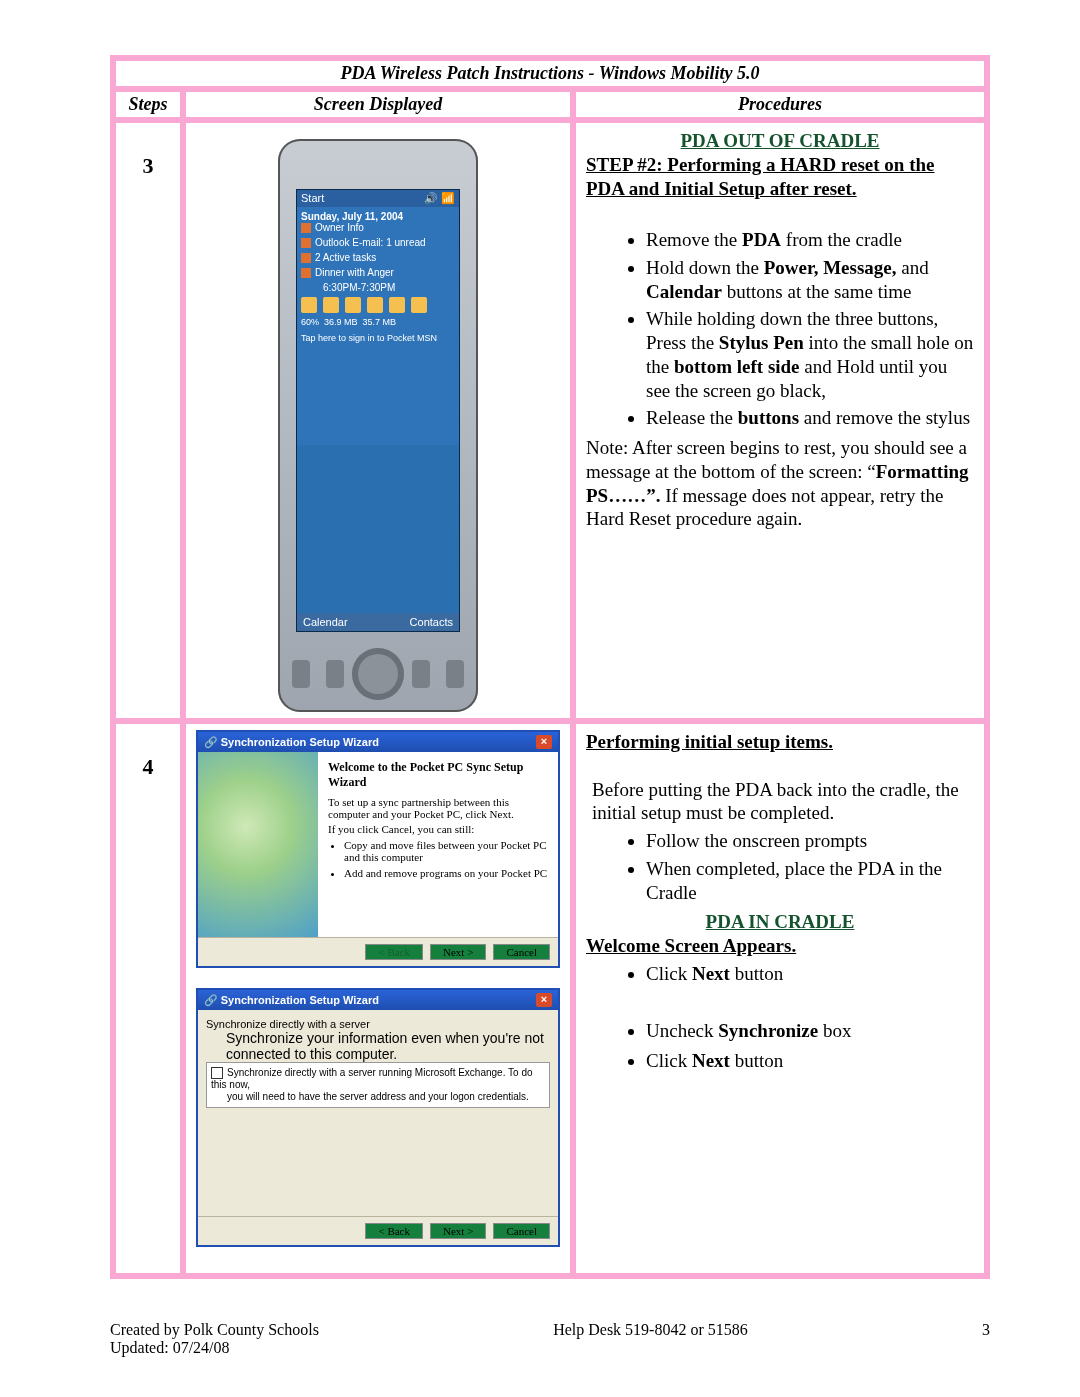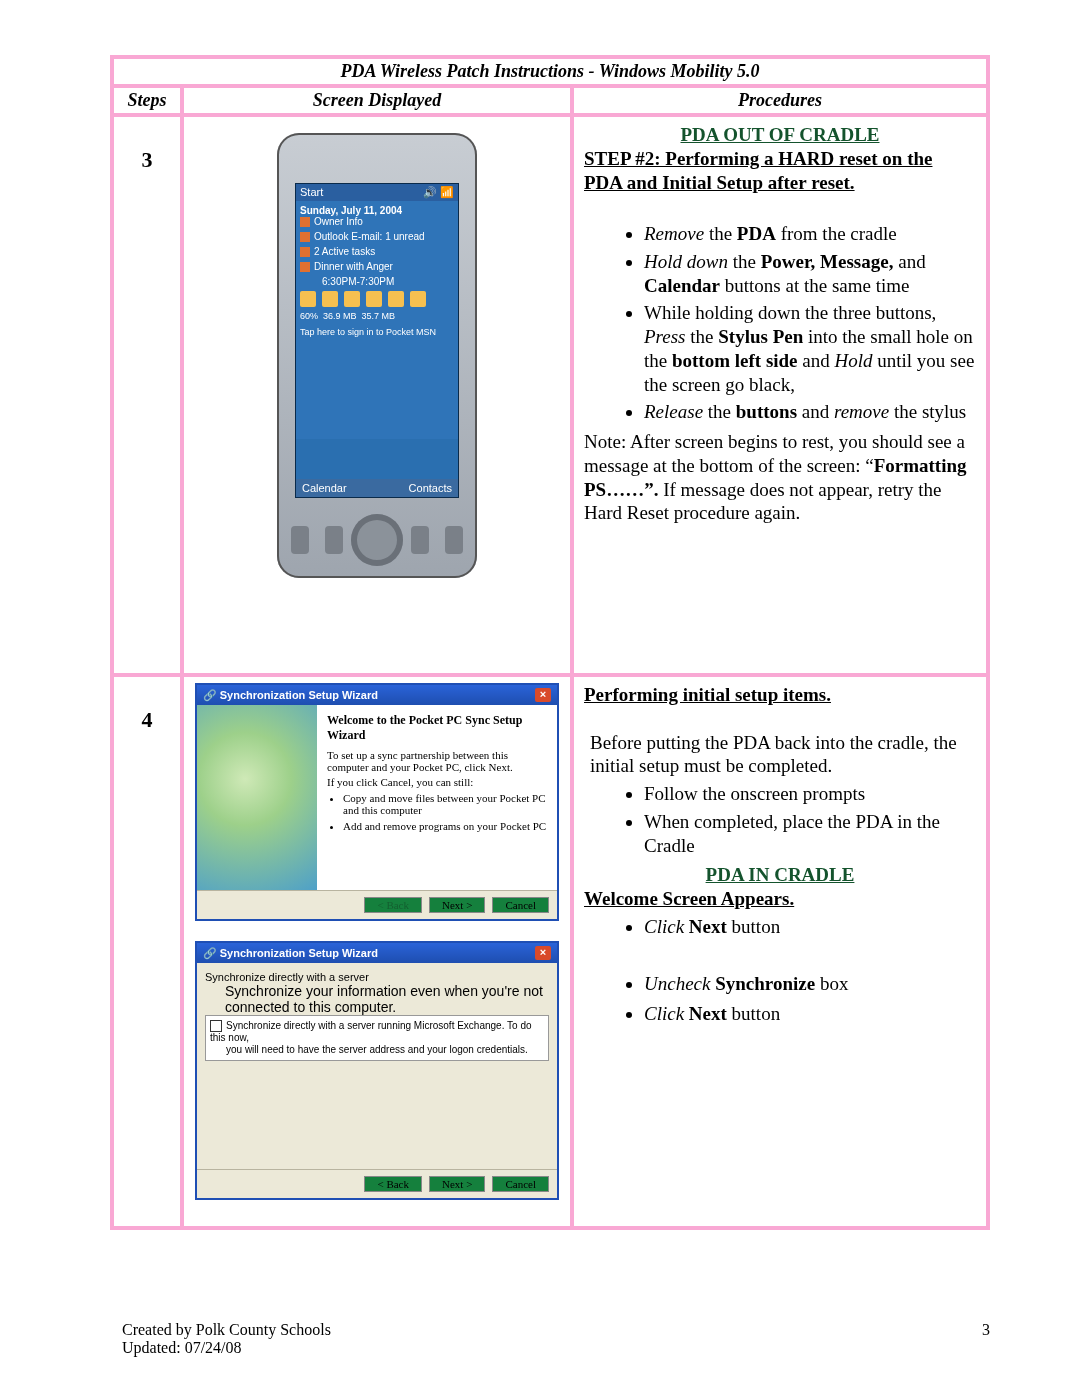--- a/index.html
+++ b/index.html
@@ -14,21 +14,21 @@
     position: relative;
     box-sizing: border-box;
     padding: 55px 90px 40px 110px;
   }
   table.main {
     border-collapse: collapse;
     width: 100%;
     table-layout: fixed;
   }
   table.main th, table.main td {
-    border: 4px solid #f9a8d4;
+    border: 6px solid #f9a8d4;
     vertical-align: top;
   }
   table.main th {
     font-style: italic;
     font-weight: bold;
     text-align: center;
     padding: 2px 4px;
     font-size: 18px;
   }
   .title-cell {
@@ -56,37 +56,37 @@
   }
   td.proc-cell {
     border-bottom: none;
     border-top: none;
     padding: 6px 10px 6px 10px;
     font-size: 19px;
     line-height: 1.25;
   }
   .red-bold { color: #14532d; font-weight: bold; text-decoration: underline; }
   .bold-u { font-weight: bold; text-decoration: underline; }
-  .ital { font-style: italic; }
+  .ital { }
   ul { margin: 4px 0 6px 0; padding-left: 60px; }
   ul li { margin-bottom: 4px; }
   .footer {
     position: absolute;
     bottom: 40px;
-    left: 122px;
+    left: 110px;
     right: 90px;
     font-size: 16px;
     display: flex;
     justify-content: space-between;
   }
 
   
   .pda {
     width: 200px;
-    height: 445px;
+    height: 573px;
     margin: 10px auto 0 auto;
     background: linear-gradient(#c8cdd3, #9ea5ae);
     border-radius: 22px;
     position: relative;
     box-shadow: inset 0 0 0 2px #555;
   }
   .pda .screen {
     position: absolute;
     top: 50px; left: 18px; right: 18px; bottom: 80px;
     background: #2a6fb0;
@@ -333,15 +333,16 @@
       </td>
     </tr>
   </tbody>
     </table>
 
   <div class="footer">
     <div>
       <span>Created by Polk County Schools</span><br>
       <span>Updated: 07/24/08</span>
     </div>
+    <div>Help Desk 519-8042 or 51586</div>
     <div>3</div>
   </div>
 </div>
 
 </body></html>

